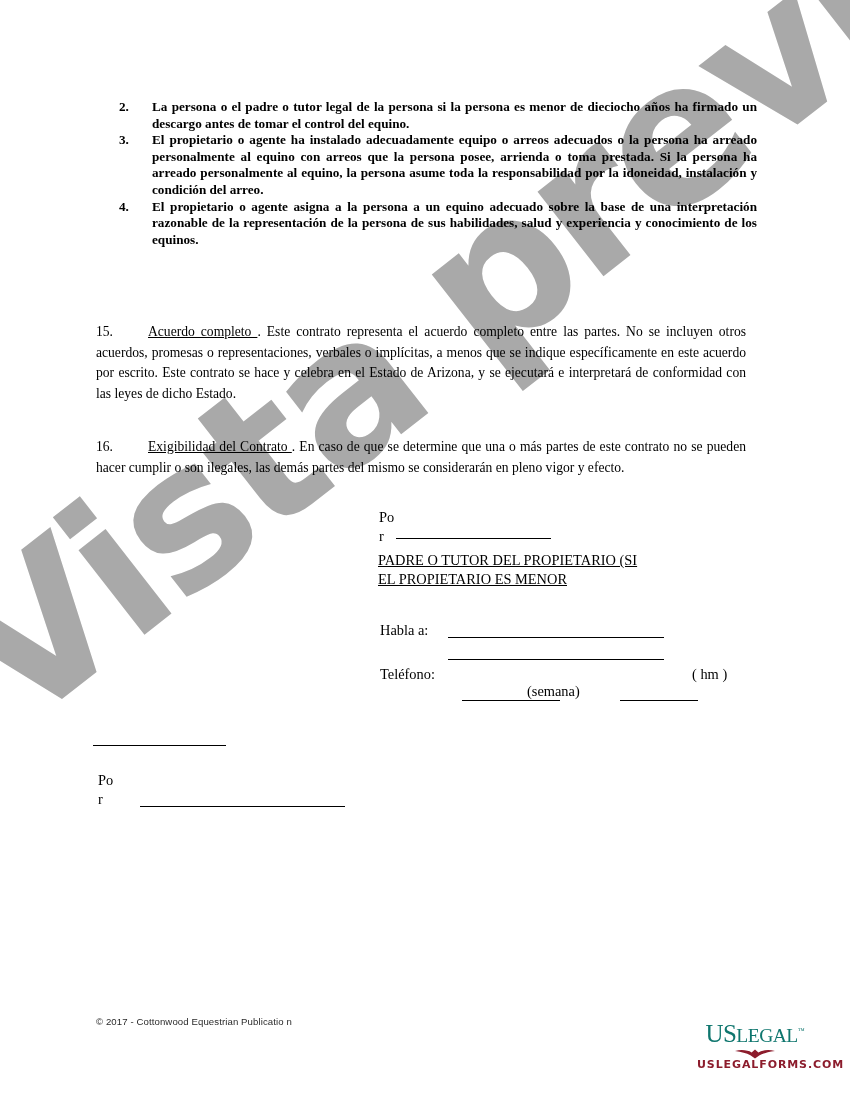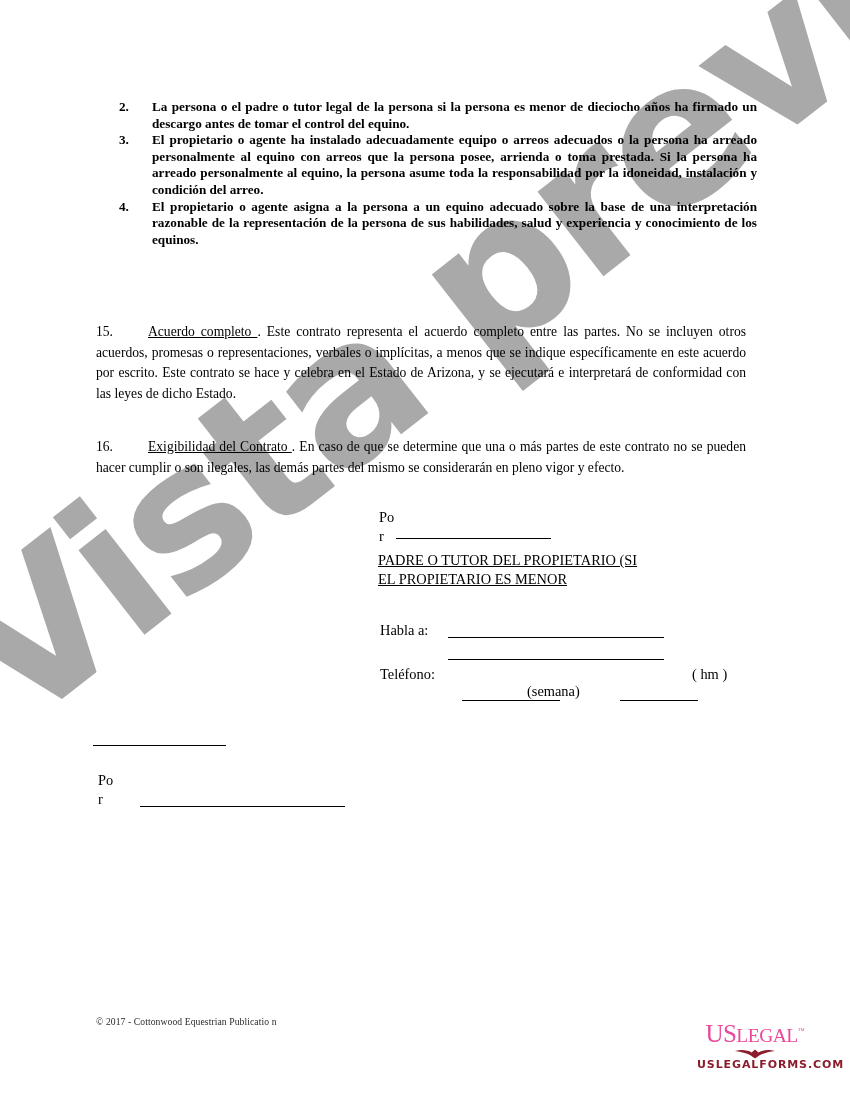--- a/index.html
+++ b/index.html
@@ -160,37 +160,37 @@
   #rule-sig-bot   { left: 140px; top: 806px; width: 205px; }
 
   
   #footer-copyright {
     position: absolute;
     left: 96px;
     top: 1016px;
     font-size: 9.6px;
     letter-spacing: 0.1px;
     color: #2a2a2a;
-    font-family: Liberation Serif, serif;
+    font-family: Liberation Sans, sans-serif;
   }
 
   
   #logo {
     position: absolute;
     left: 697px;
     top: 1018px;
     width: 116px;
     text-align: center;
     z-index: 3;
   }
   #logo-wordmark {
     font-family: "Liberation Serif", "DejaVu Serif", serif;
     font-size: 25px;
     line-height: 26px;
-    color: #ec4899;
+    color: #0f766e;
     letter-spacing: -0.5px;
     position: relative;
     display: inline-block;
   }
   #logo-wordmark .small-caps {
     font-size: 19.5px;
   }
   #logo-tm {
     font-size: 7px;
     vertical-align: super;

